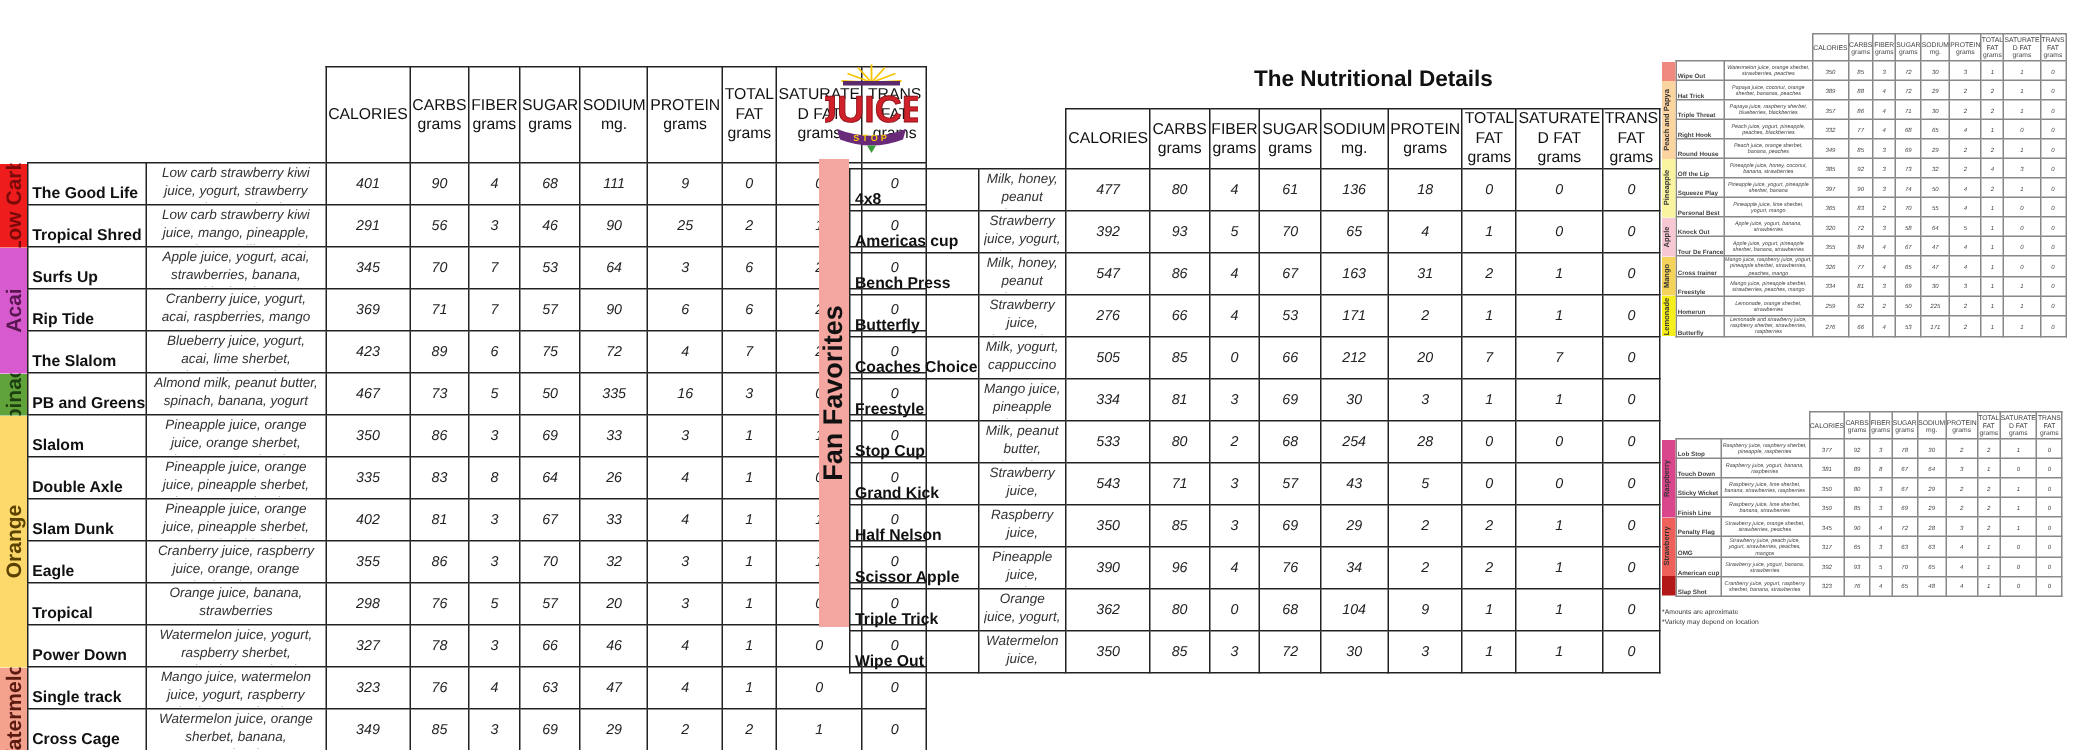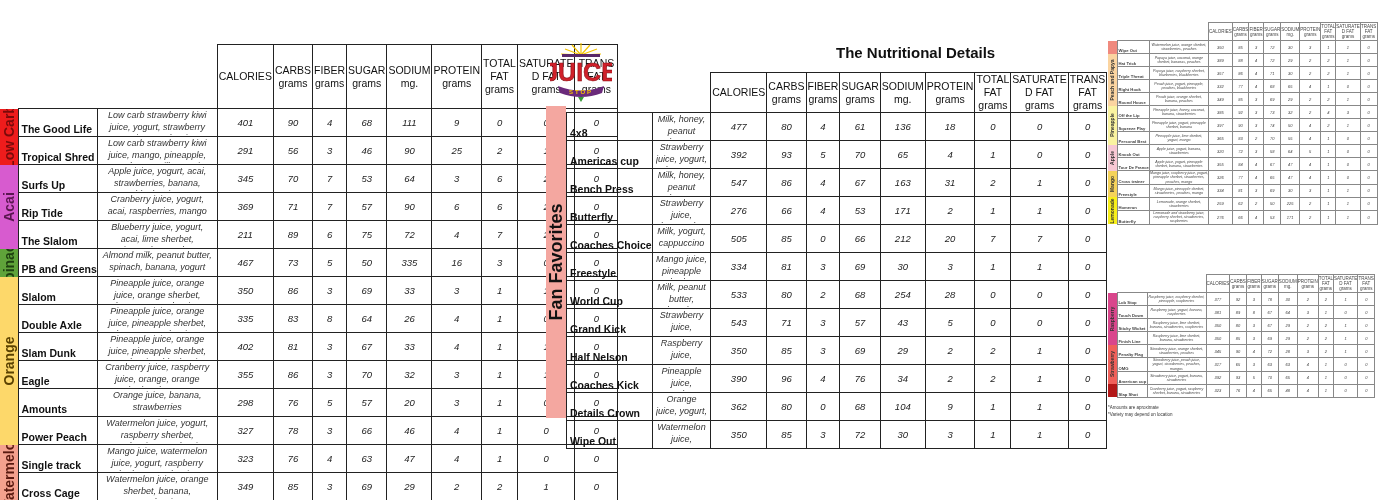--- a/index.html
+++ b/index.html
@@ -147,21 +147,21 @@
           <td class="num">6</td>
           <td class="num">6</td>
           <td class="num">2</td>
           <td class="num">0</td>
         </tr>
         <tr class="row">
           <td class="name">The Slalom</td>
           <td class="ing">
             <div>Blueberry juice, yogurt, acai, lime sherbet, pineapple, peaches</div>
           </td>
-          <td class="num">211</td>
+          <td class="num">423</td>
           <td class="num">89</td>
           <td class="num">6</td>
           <td class="num">75</td>
           <td class="num">72</td>
           <td class="num">4</td>
           <td class="num">7</td>
           <td class="num">2</td>
           <td class="num">0</td>
         </tr>
         <tr class="row">
@@ -239,36 +239,36 @@
           <td class="num">86</td>
           <td class="num">3</td>
           <td class="num">70</td>
           <td class="num">32</td>
           <td class="num">3</td>
           <td class="num">1</td>
           <td class="num">1</td>
           <td class="num">0</td>
         </tr>
         <tr class="row">
-          <td class="name">Amounts</td>
+          <td class="name">Tropical</td>
           <td class="ing">
             <div>Orange juice, banana, strawberries</div>
           </td>
           <td class="num">298</td>
           <td class="num">76</td>
           <td class="num">5</td>
           <td class="num">57</td>
           <td class="num">20</td>
           <td class="num">3</td>
           <td class="num">1</td>
           <td class="num">0</td>
           <td class="num">0</td>
         </tr>
         <tr class="row">
-          <td class="name">Power Peach</td>
+          <td class="name">Power Down</td>
           <td class="ing">
             <div>Watermelon juice, yogurt, raspberry sherbet, strawberries, raspberries</div>
           </td>
           <td class="num">327</td>
           <td class="num">78</td>
           <td class="num">3</td>
           <td class="num">66</td>
           <td class="num">46</td>
           <td class="num">4</td>
           <td class="num">1</td>
@@ -449,21 +449,21 @@
           <td class="num">81</td>
           <td class="num">3</td>
           <td class="num">69</td>
           <td class="num">30</td>
           <td class="num">3</td>
           <td class="num">1</td>
           <td class="num">1</td>
           <td class="num">0</td>
         </tr>
         <tr class="row">
-          <td class="name">World Cup</td>
+          <td class="name">Stop Cup</td>
           <td class="ing">
             <div>Milk, peanut butter, chocolate syrup, yogurt</div>
           </td>
           <td class="num">533</td>
           <td class="num">80</td>
           <td class="num">2</td>
           <td class="num">68</td>
           <td class="num">254</td>
           <td class="num">28</td>
           <td class="num">0</td>
@@ -494,36 +494,36 @@
           <td class="num">85</td>
           <td class="num">3</td>
           <td class="num">69</td>
           <td class="num">29</td>
           <td class="num">2</td>
           <td class="num">2</td>
           <td class="num">1</td>
           <td class="num">0</td>
         </tr>
         <tr class="row">
-          <td class="name">Coaches Kick</td>
+          <td class="name">Scissor Apple</td>
           <td class="ing">
             <div>Pineapple juice, strawberry juice, pineapple sherbet, strawberries, pineapple</div>
           </td>
           <td class="num">390</td>
           <td class="num">96</td>
           <td class="num">4</td>
           <td class="num">76</td>
           <td class="num">34</td>
           <td class="num">2</td>
           <td class="num">2</td>
           <td class="num">1</td>
           <td class="num">0</td>
         </tr>
         <tr class="row">
-          <td class="name">Details Crown</td>
+          <td class="name">Triple Trick</td>
           <td class="ing">
             <div>Orange juice, yogurt, orange sherbet</div>
           </td>
           <td class="num">362</td>
           <td class="num">80</td>
           <td class="num">0</td>
           <td class="num">68</td>
           <td class="num">104</td>
           <td class="num">9</td>
           <td class="num">1</td>

